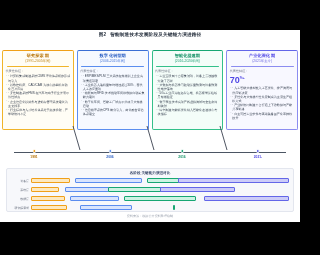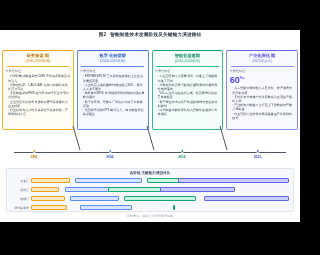--- a/index.html
+++ b/index.html
@@ -179,21 +179,21 @@
         <li>· 绿色制造与能耗优化纳入智能化改造核心考核指标</li>
       </ul>
     </div>
 
     <div class="card c4">
       <div class="card-title">产业化深化 期</div>
       <div class="card-period">(2021年至今)</div>
       <div class="card-rule"></div>
       <div class="card-sub">代表性特征：</div>
       <div class="card-stat">
-        <span>60</span><span class="unit">%+</span>
+        <span>70</span><span class="unit">%+</span>
       </div>
       <ul class="bullets">
         <li>· 人工智能大模型嵌入工艺优化、排产调度与供应链决策</li>
         <li>· 柔性化与大规模个性化定制成为主流生产组织方式</li>
         <li>· 产业链协同制造平台打通上下游数据与产能共享链路</li>
         <li>· 自主可控工业软件与高端装备国产化率持续提升</li>
       </ul>
     </div>
 
   </div>

